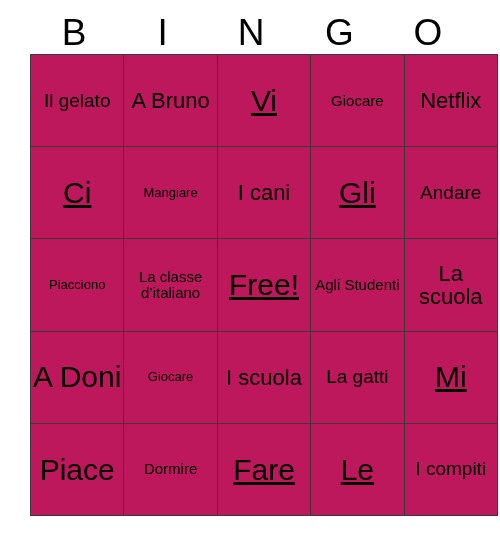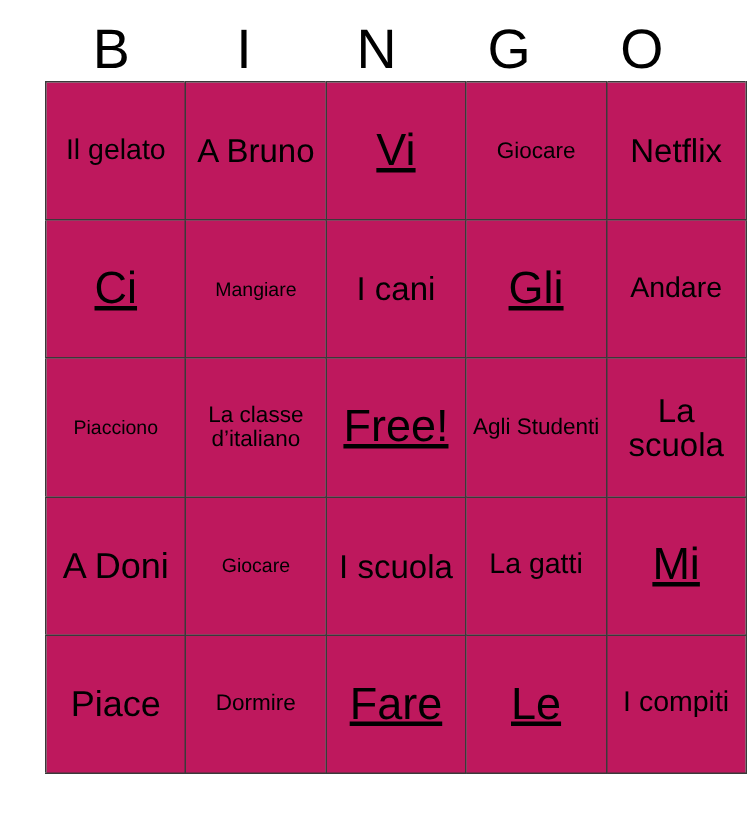--- a/index.html
+++ b/index.html
@@ -62,21 +62,21 @@
     display: block;
     line-height: 1.06;
     word-wrap: break-word;
     hyphens: none;
   }
   
   .s-xs .cell-text { font-size: 13px; }
   .s-sm .cell-text { font-size: 15px; }
   .s-md .cell-text { font-size: 19px; }
   .s-lg .cell-text { font-size: 22px; }
-  .s-xl .cell-text { font-size: 24px; }
+  .s-xl .cell-text { font-size: 30px; }
   .s-xxl .cell-text { font-size: 30px; text-decoration: underline; }
 </style>
 </head>
 <body>
 
 <div class="card">
 
   <div class="header-row">
     <div class="header-cell">B</div>
     <div class="header-cell">I</div>

